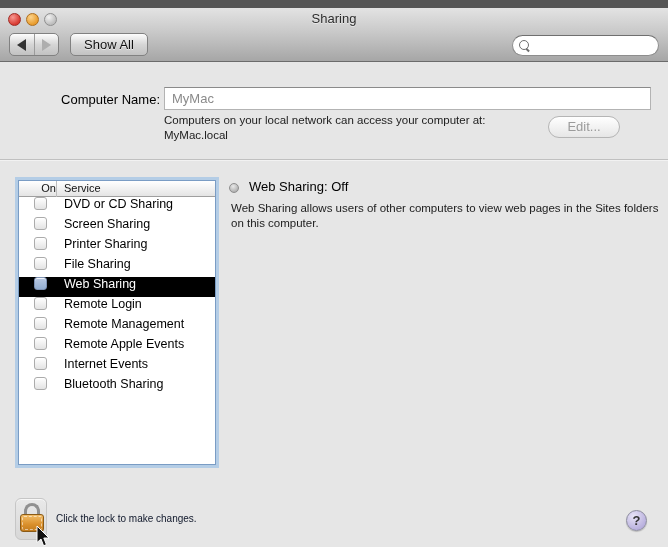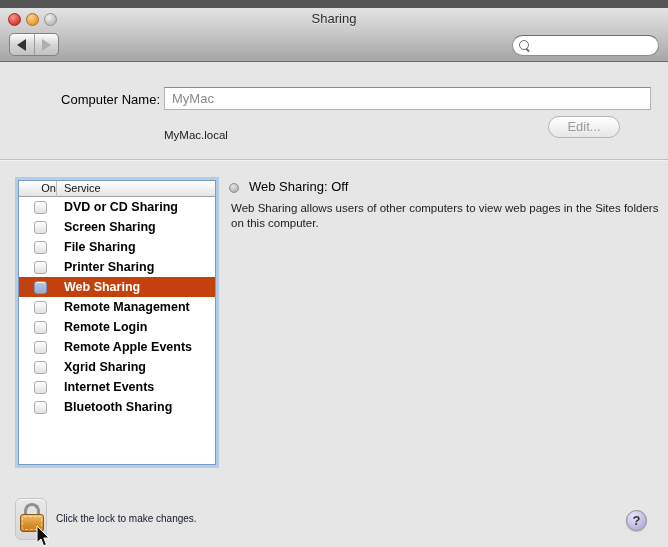--- a/index.html
+++ b/index.html
@@ -83,24 +83,24 @@
   .svc-header{
     position:relative; height:16px;
     background:linear-gradient(#ffffff, #e4e4e4);
     border-bottom:1px solid #9f9f9f;
     font-size:11px; color:#111;
   }
   .svc-header .col-on{ position:absolute; left:0; top:1px; width:37px; text-align:right; }
   .svc-header .col-service{ position:absolute; left:45px; top:1px; }
   .svc-header .col-sep{ position:absolute; left:37px; top:0; width:1px; height:16px; background:#bdbdbd; }
   .svc-row{
-    position:relative; height:20px; display:flex; align-items:center;
-    font-size:12.5px; color:#000;font-weight:bold;
-  }
-  .svc-row.selected{ background:#c2410c; color:#fff; }
+    position:relative; height:20px; display:flex; 
+    font-size:12.5px; color:#000;
+  }
+  .svc-row.selected{ background:#000000; color:#fff; }
   .svc-checkbox{
     width:13px; height:13px; margin-left:15px;
     border:1px solid #ababab; border-radius:3px;
     background:linear-gradient(#ffffff, #e3e3e3);
     box-shadow:inset 0 1px 0 rgba(255,255,255,.8);
   }
   .svc-row.selected .svc-checkbox{
     border-color:#7d92b4; background:linear-gradient(#b9c9e2, #93aed2);
   }
   .svc-label{ margin-left:17px; }
@@ -161,29 +161,31 @@
 
     <div class="navseg">
       <div class="half">
           <span class="tri-left"></span>
         </div>
       <div class="half">
           <span class="tri-right"></span>
         </div>
     </div>
 
+    <div class="showall">Show All</div>
 
     <div class="search">
       <span class="mag"></span>
       <input placeholder="" value="" style="">
     </div>
   </div>
 
   <div class="cn-label">Computer Name:</div>
   <input class="cn-input" disabled="" value="MyMac" style="">
+  <div class="cn-desc1">Computers on your local network can access your computer at:</div>
   <div class="cn-desc2">MyMac.local</div>
   <div class="edit-btn">Edit...</div>
 
   <div class="divider"></div>
 
   <div class="svc-list">
     <div class="svc-header">
       <span class="col-on">On</span>
       <span class="col-sep"></span>
       <span class="col-service">Service</span>
@@ -192,45 +194,41 @@
         <div class="svc-row">
           <span class="svc-checkbox"></span>
           <span class="svc-label">DVD or CD Sharing</span>
         </div>
         <div class="svc-row">
           <span class="svc-checkbox"></span>
           <span class="svc-label">Screen Sharing</span>
         </div>
         <div class="svc-row">
           <span class="svc-checkbox"></span>
+          <span class="svc-label">Printer Sharing</span>
+        </div>
+        <div class="svc-row">
+          <span class="svc-checkbox"></span>
           <span class="svc-label">File Sharing</span>
         </div>
-        <div class="svc-row">
-          <span class="svc-checkbox"></span>
-          <span class="svc-label">Printer Sharing</span>
-        </div>
         <div class="svc-row selected">
           <span class="svc-checkbox"></span>
           <span class="svc-label">Web Sharing</span>
         </div>
         <div class="svc-row">
           <span class="svc-checkbox"></span>
+          <span class="svc-label">Remote Login</span>
+        </div>
+        <div class="svc-row">
+          <span class="svc-checkbox"></span>
           <span class="svc-label">Remote Management</span>
         </div>
         <div class="svc-row">
           <span class="svc-checkbox"></span>
-          <span class="svc-label">Remote Login</span>
-        </div>
-        <div class="svc-row">
-          <span class="svc-checkbox"></span>
           <span class="svc-label">Remote Apple Events</span>
-        </div>
-        <div class="svc-row">
-          <span class="svc-checkbox"></span>
-          <span class="svc-label">Xgrid Sharing</span>
         </div>
         <div class="svc-row">
           <span class="svc-checkbox"></span>
           <span class="svc-label">Internet Events</span>
         </div>
         <div class="svc-row">
           <span class="svc-checkbox"></span>
           <span class="svc-label">Bluetooth Sharing</span>
         </div>
       </div>

